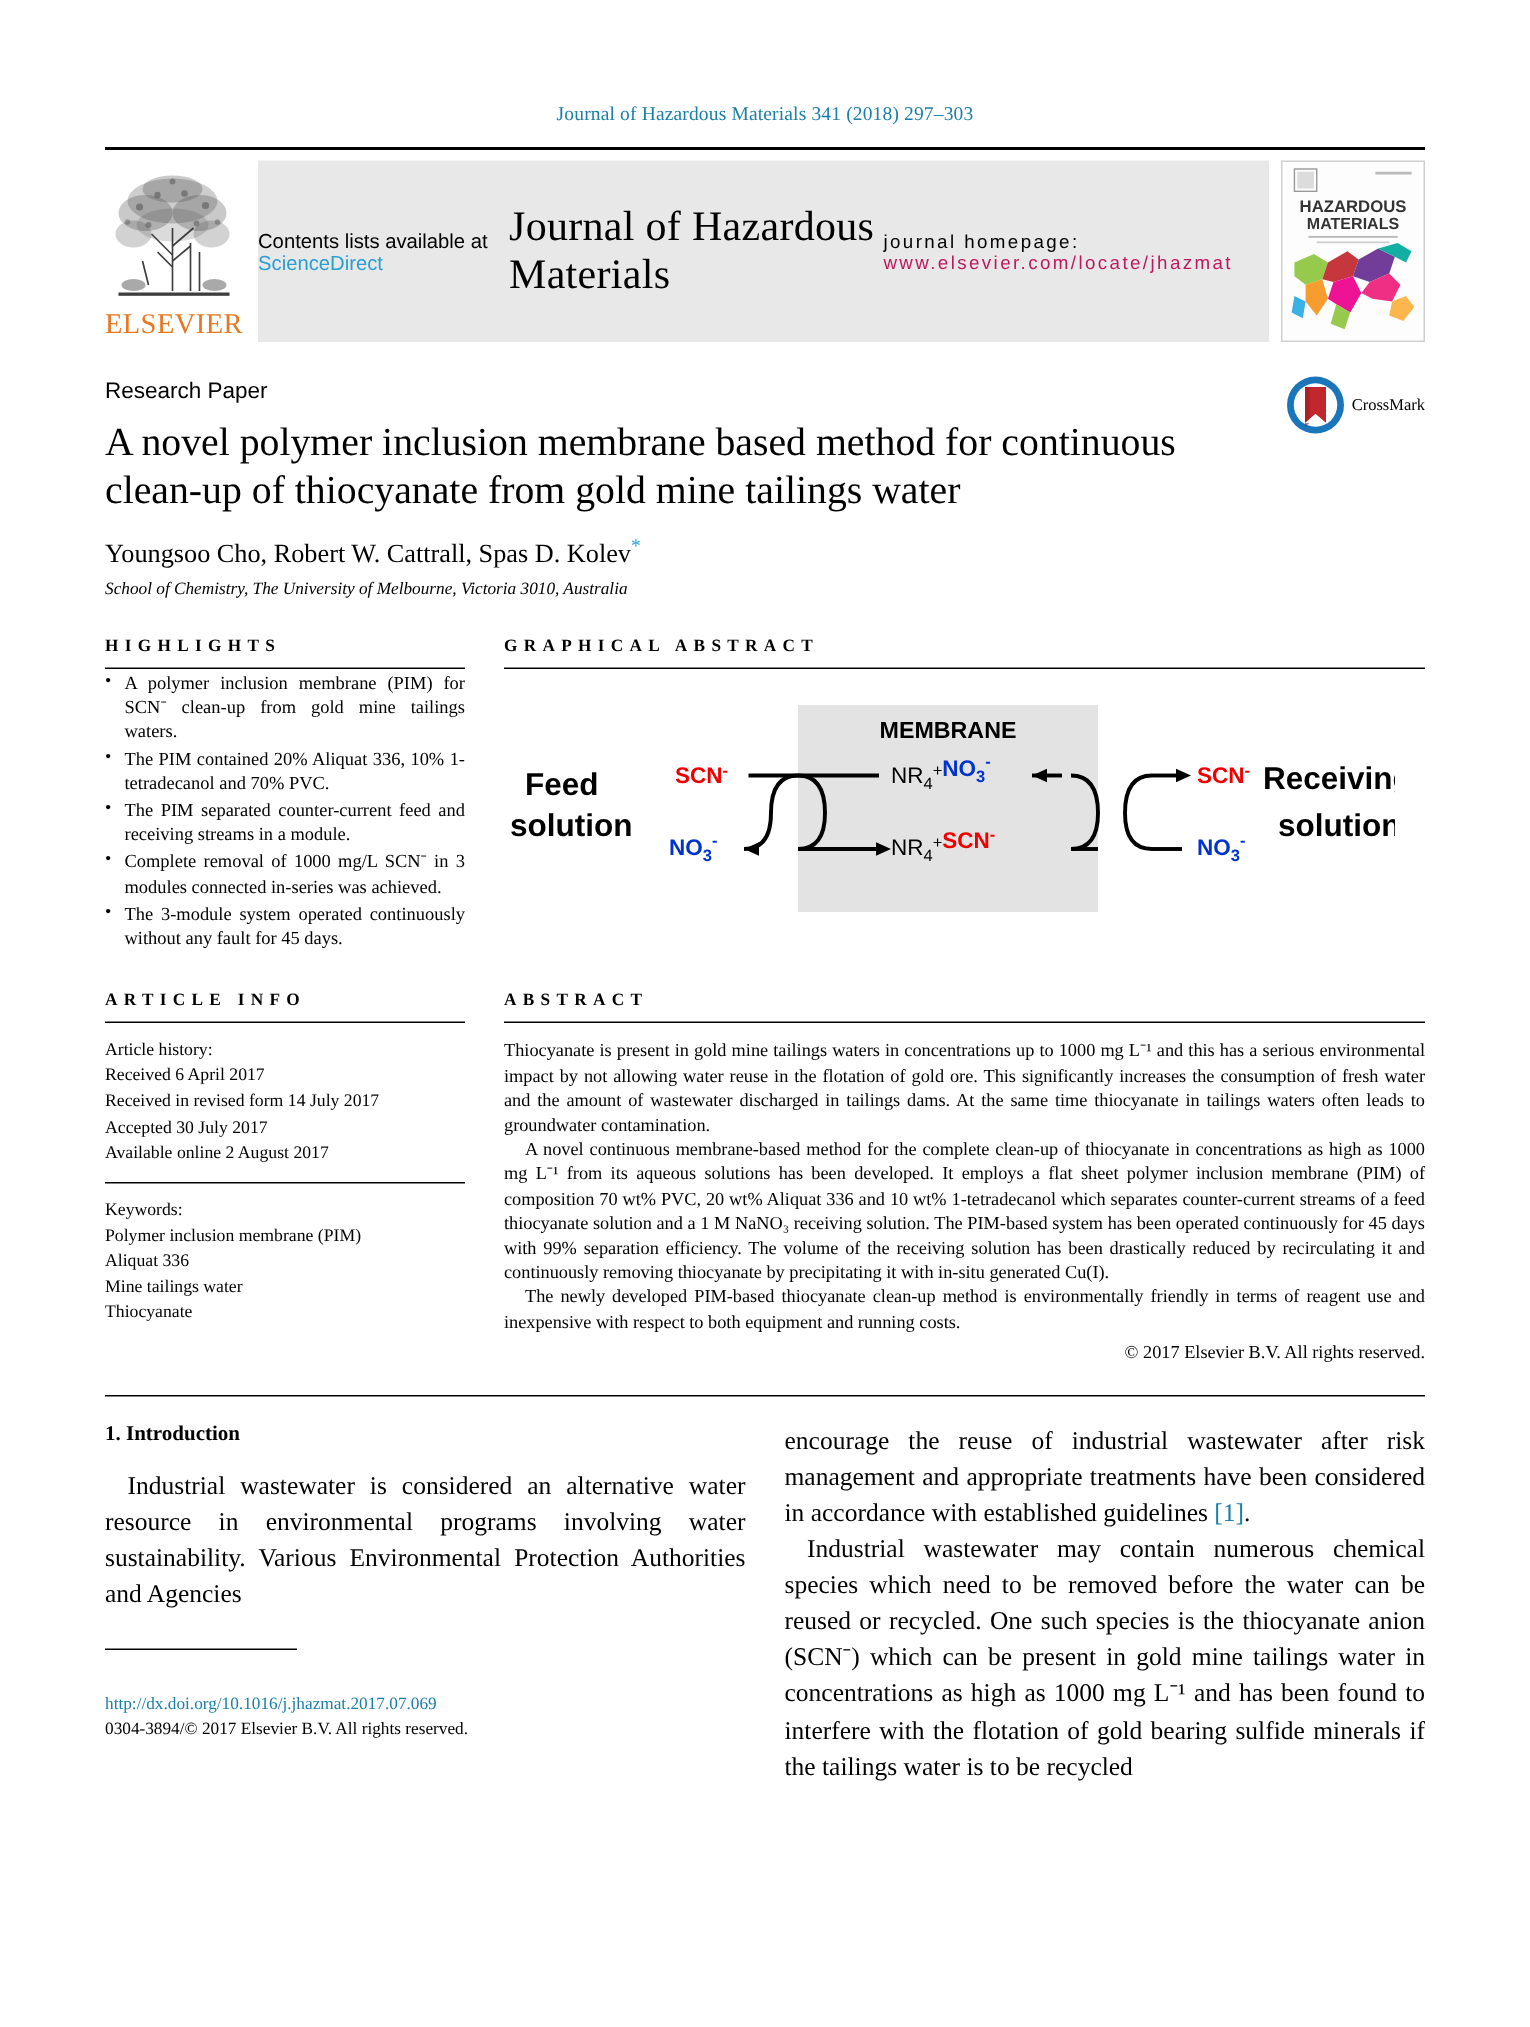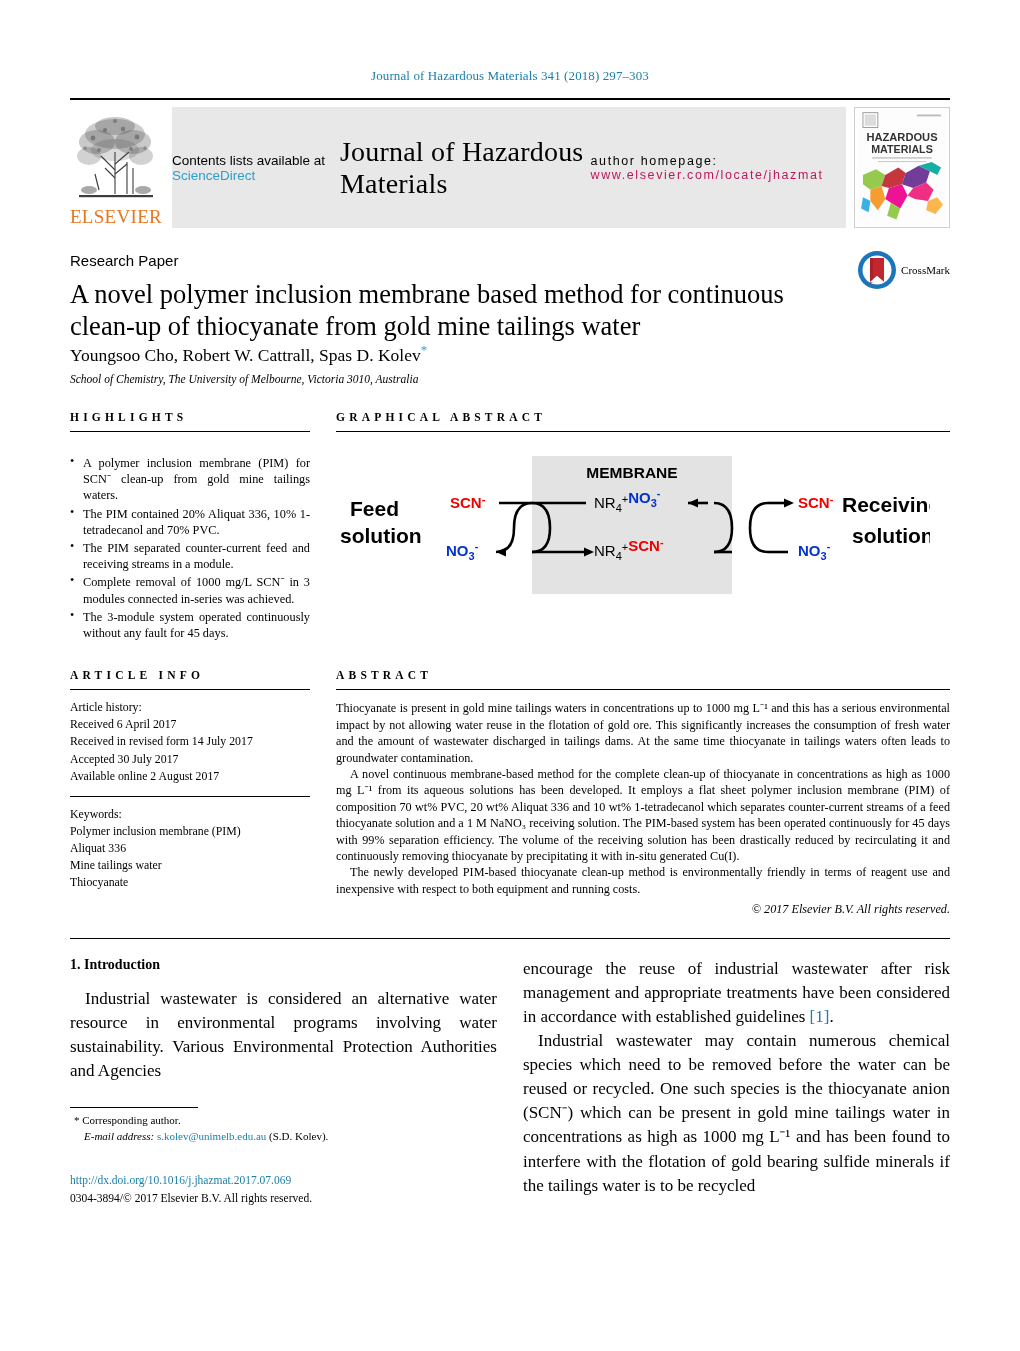--- a/index.html
+++ b/index.html
@@ -73,21 +73,21 @@
   }
   .cover svg { display:block; width:100%; height:100%; }
 
   
   .titleblock { margin:0 70px; padding-top:24px; position:relative; }
   .paper-type { font-size:15px; font-family:Liberation Sans, sans-serif; }
   .paper-title {
     font-size:26.5px; line-height:1.19; margin-top:10px;
     max-width:760px; font-family:"Liberation Serif", serif;
   }
-  .authors { font-size:17.5px; }
+  .authors { font-size:17.5px; margin-top:14px; }
   .authors .star { color:#2a9fd0; font-size:13px; vertical-align:super; }
   .affil { font-size:11.5px; font-style:italic; margin-top:7px; }
   .crossmark {
     position:absolute; right:0; top:22px;
     display:flex; align-items:center; gap:4px;
   }
   .cm-badge { width:40px; height:40px; }
   .cm-text { font-size:11px; font-family:"Liberation Serif", serif; }
 
   
@@ -96,21 +96,21 @@
   .colR { flex:1 1 auto; }
   .sec-head {
     font-family:"Liberation Serif", serif;
     font-size:11.5px; font-weight:bold;
     letter-spacing:4.2px;
     margin-top:26px;
   }
   .rule { border-top:1px solid #000; margin-top:8px; }
 
   
-  ul.hl { list-style:none; margin:23px 0 0 0; padding:0; }
+  ul.hl { list-style:none; margin:1px 0 0 0; padding:0; }
   ul.hl li {
     position:relative; padding-left:13px;
     font-size:12.3px; line-height:1.32;
     text-align:justify; margin-bottom:2px;
   }
   ul.hl li:before {
     content:"•"; position:absolute; left:0; top:-1px; font-size:12px;
   }
 
   
@@ -120,21 +120,21 @@
   
   .ai-block { font-size:11.8px; line-height:1.45; margin-top:9px; }
   .ai-block .it { }
   .ai-rule { border-top:1px solid #000; margin:11px 0 0 0; }
   .kw { font-size:11.8px; line-height:1.45; margin-top:9px; }
 
   
   .abstract { margin-top:10px; font-size:12.2px; line-height:1.345; text-align:justify; }
   .abstract p { margin:0; text-indent:14px; }
   .abstract p.first { text-indent:0; }
-  .copyright { text-align:right; margin-top:4px; font-size:12.2px;font-style:italic; }
+  .copyright { text-align:right; margin-top:4px; font-size:12.2px; }
 
   
   .bodywrap {
     margin:20px 70px 0 70px;
     border-top:1px solid #000;
     padding-top:18px;
     display:flex; gap:26px;
   }
   .bcol { width:100%; }
   .bcol.left { flex:1 1 0; position:relative; }
@@ -203,21 +203,21 @@
       </svg>
       <div class="els-word">ELSEVIER</div>
     </div>
 
     <div class="mast-center">
       <div class="contents-line">
         <span>Contents lists available at </span><span class="sd">ScienceDirect</span>
       </div>
       <div class="journal-name">Journal of Hazardous Materials</div>
       <div class="homepage-line">
-        <span>author homepage: </span><span class="url">www.elsevier.com/locate/jhazmat</span>
+        <span>journal homepage: </span><span class="url">www.elsevier.com/locate/jhazmat</span>
       </div>
     </div>
 
     <div class="cover">
       <svg viewBox="0 0 96 128">
         <rect width="96" height="128" fill="#fdfdfd"></rect>
         <rect x="6" y="5" width="16" height="16" fill="none" stroke="#999" stroke-width="1"></rect>
         <rect x="8" y="7" width="12" height="12" fill="#bbb" opacity=".5"></rect>
         <rect x="64" y="7" width="26" height="2" fill="#bbb"></rect>
         <text x="48" y="36" font-family="Liberation Sans, sans-serif" font-size="12" font-weight="bold" fill="#333" text-anchor="middle">HAZARDOUS</text>
@@ -360,29 +360,20 @@
   </div>
 
   <div class="bodywrap">
     <div class="bcol left">
       <h2 class="sect">1. Introduction</h2>
       <div class="bodytext">
         <p>Industrial wastewater is considered an alternative water resource in environmental programs involving water sustainability. Various Environmental Protection Authorities and Agencies</p>
       </div>
 
       <div class="footsep"></div>
-      <div class="footnote">
-        <div><span class="star">*</span>
-          <span>Corresponding author.</span></div>
-        <div style="padding-left:10px;">
-          <span class="it">E-mail address:</span>
-          <span class="mail">s.kolev@unimelb.edu.au</span>
-          <span>(S.D. Kolev).</span>
-        </div>
-      </div>
 
       <div class="doi-block">
         <div class="doi">http://dx.doi.org/10.1016/j.jhazmat.2017.07.069</div>
         <div>0304-3894/© 2017 Elsevier B.V. All rights reserved.</div>
       </div>
     </div>
 
     <div class="bcol right">
       <div class="bodytext">
         <p class="noind"><span>encourage the reuse of industrial wastewater after risk management and appropriate treatments have been considered in accordance with established guidelines </span><span class="ref">[1]</span><span>.</span></p>

